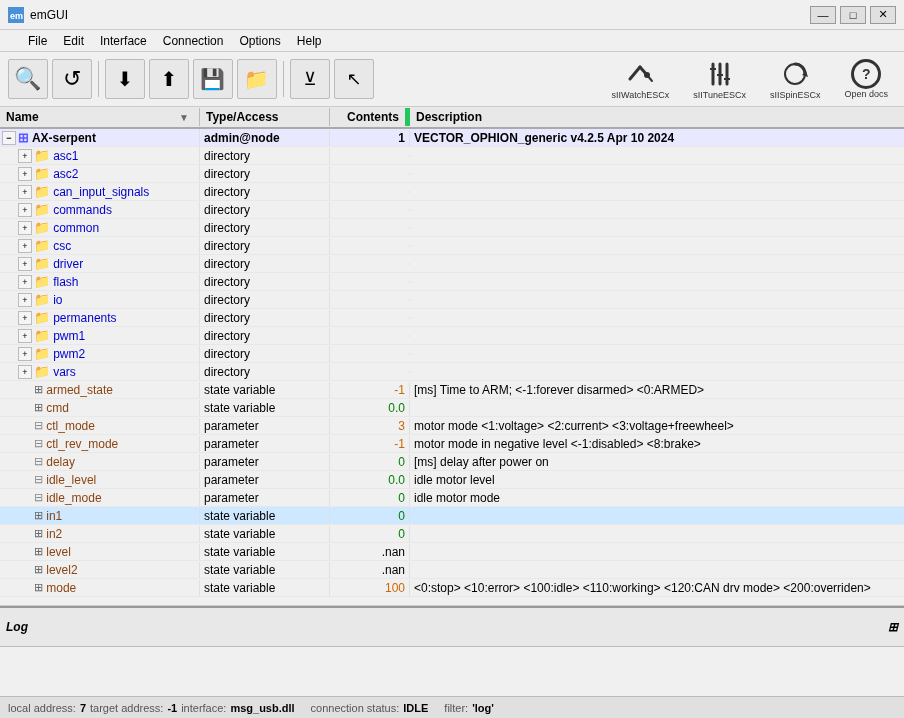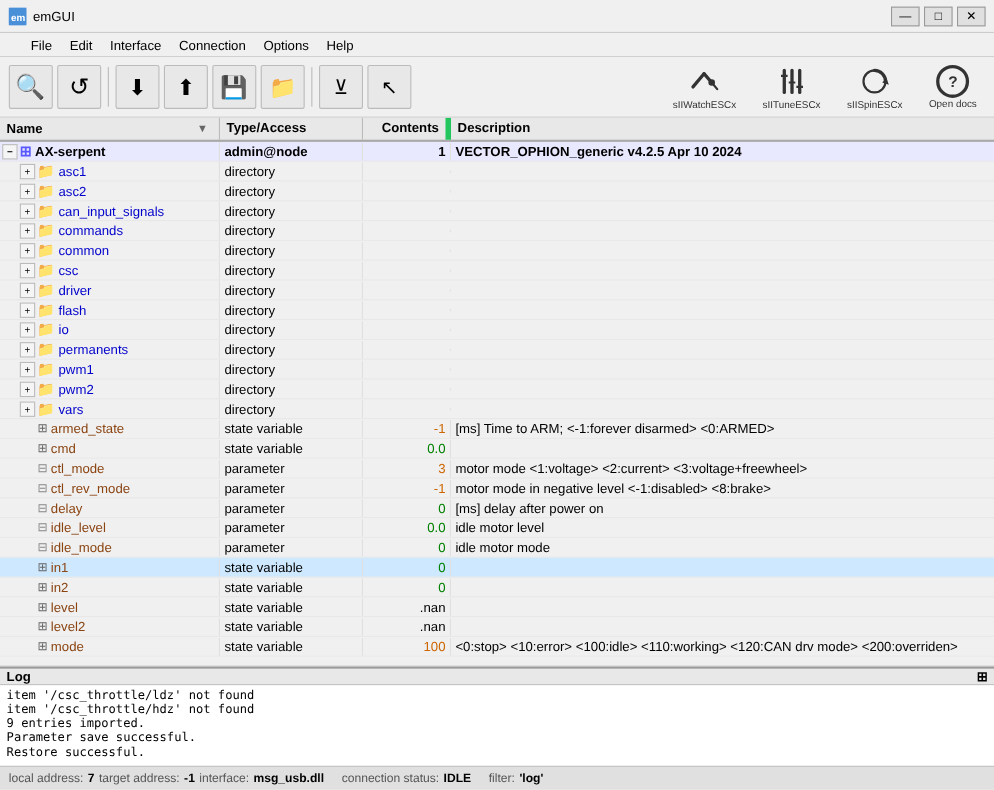--- a/index.html
+++ b/index.html
@@ -25,21 +25,21 @@
     .toolbar-icon-btn .icon-label { font-size: 10px; color: #333; }
     .toolbar-open-docs { display: flex; flex-direction: column; align-items: center; cursor: pointer; padding: 4px 8px; }
     .toolbar-open-docs .icon-circle { width: 32px; height: 32px; border-radius: 50%; border: 3px solid #333; display: flex; align-items: center; justify-content: center; font-size: 16px; font-weight: bold; }
     .toolbar-open-docs .icon-label { font-size: 10px; color: #333; }
 
     
     #main { display: flex; flex-direction: column; height: calc(718px - 30px - 22px - 55px - 22px); }
     
     
     #tree-table { flex: 1; overflow: hidden; display: flex; flex-direction: column; border-bottom: 1px solid #ccc; }
-    #tree-header { display: flex; background: #e8e8e8; border-bottom: 2px solid #aaa; min-height: 22px; }
+    #tree-header { display: flex; background: #e8e8e8; border-bottom: 2px solid #aaa; min-height: 22px; align-items: center; }
     #tree-header .col-name { width: 200px; min-width: 200px; padding: 2px 6px; font-weight: bold; border-right: 1px solid #bbb; display: flex; align-items: center; gap: 4px; }
     #tree-header .col-type { width: 130px; min-width: 130px; padding: 2px 6px; font-weight: bold; border-right: 1px solid #bbb; }
     #tree-header .col-contents { width: 80px; min-width: 80px; padding: 2px 6px; font-weight: bold; border-right: 5px solid #22c55e; }
     #tree-header .col-desc { flex: 1; padding: 2px 6px; font-weight: bold; }
     #tree-header .sort-icon { font-size: 10px; color: #666; }
     
     #tree-body { flex: 1; overflow-y: auto; overflow-x: hidden; }
     .tree-row { display: flex; align-items: center; min-height: 18px; border-bottom: 1px solid #e8e8e8; }
     .tree-row.selected { background: #cde8ff; }
     .tree-row.root-row { background: #e8e8ff; font-weight: bold; }
@@ -55,21 +55,21 @@
     .item-name.blue { color: #0000cc; }
     .item-name.brown { color: #8b4513; }
     
     
     .val-right { text-align: right; display: block; }
     .val-green { color: #008000; }
     .val-orange { color: #cc6600; }
 
     
     #log-section { height: 90px; display: flex; flex-direction: column; border-top: 2px solid #999; }
-    #log-header { background: #e8e8e8; padding: 0 6px; font-weight: bold; font-size: 12px; border-bottom: 1px solid #bbb; display: flex; align-items: center; justify-content: space-between; }
+    #log-header { background: #e8e8e8; padding: 12px 6px; font-weight: bold; font-size: 12px; border-bottom: 1px solid #bbb; display: flex; align-items: center; justify-content: space-between; font-style: italic; }
     #log-body { flex: 1; overflow-y: auto; padding: 2px 6px; font-size: 11px; background: white; font-family: monospace; }
 
     
     #statusbar { height: 22px; background: #e0e0e0; border-top: 1px solid #bbb; display: flex; align-items: center; padding: 0 8px; gap: 16px; font-size: 11px; }
     #statusbar .status-section { display: flex; align-items: center; gap: 4px; }
     #statusbar .status-label { color: #555; }
     #statusbar .status-value { font-weight: bold; }
 
     
     ::-webkit-scrollbar { width: 14px; }
@@ -503,27 +503,20 @@
         <div class="col-desc">&lt;0:stop&gt; &lt;10:error&gt; &lt;100:idle&gt; &lt;110:working&gt; &lt;120:CAN drv mode&gt; &lt;200:overriden&gt;</div>
       </div>
     </div>
   </div>
 
   <div id="log-section">
     <div id="log-header">
       <span>Log</span>
       <span style="cursor:pointer;">⊞</span>
     </div>
-    <div id="log-body">
-      <div>item '/csc_throttle/ldz' not found</div>
-      <div>item '/csc_throttle/hdz' not found</div>
-      <div>9 entries imported.</div>
-      <div>Parameter save successful.</div>
-      <div>Restore successful.</div>
-    </div>
   </div>
 </div>
 
 <div id="statusbar">
   <div class="status-section">
     <span class="status-label">local address:</span>
     <span class="status-value">7</span>
     <span class="status-label">target address:</span>
     <span class="status-value">-1</span>
     <span class="status-label">interface:</span>

